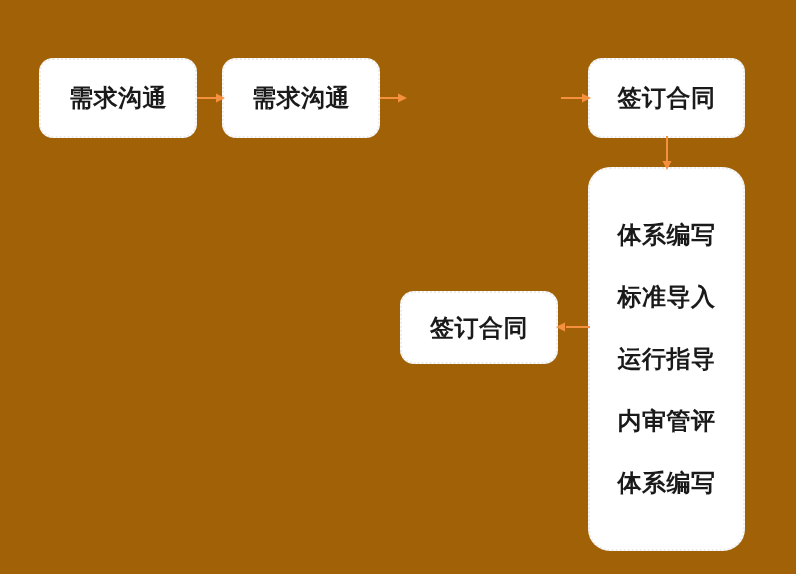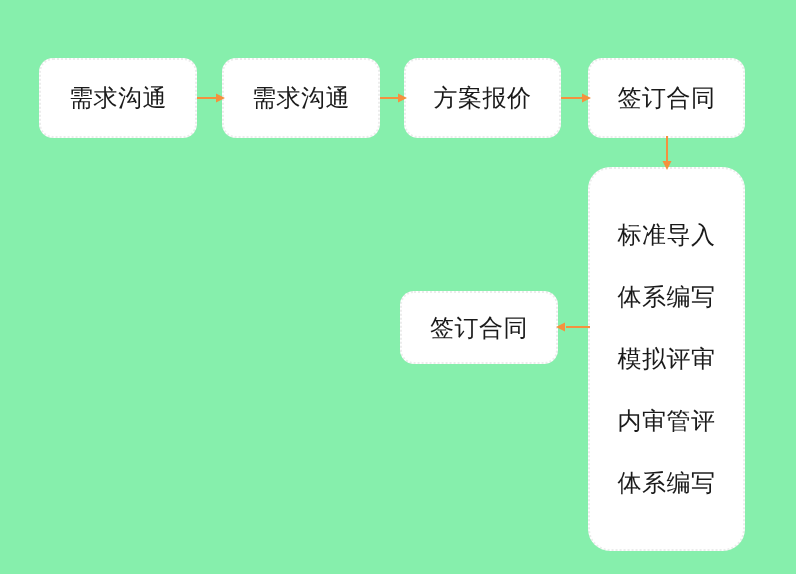--- a/index.html
+++ b/index.html
@@ -10,21 +10,22 @@
   body {
     width: 800px;
     height: 574px;
     font-family: "DejaVu Sans", "Liberation Sans", sans-serif;
     overflow: hidden;
   }
   #flow-canvas {
     position: relative;
     width: 796px;
     height: 574px;
-    background: #86efac;
+    background: #a16207;
+    font-weight: bold;
   }
   .node {
     position: absolute;
     box-sizing: border-box;
     border: 2px dotted #ececec;
     border-radius: 14px;
     background: #ffffff;
     display: flex;
     align-items: center;
     justify-content: center;
@@ -92,37 +93,34 @@
 <div id="flow-canvas">
 
   <div class="node" id="node-0">
     <span class="node-label">需求沟通</span>
   </div>
 
   <div class="node" id="node-1">
     <span class="node-label">需求沟通</span>
   </div>
 
-  <div class="node" id="node-2">
-    <span class="node-label">方案报价</span>
-  </div>
 
   <div class="node" id="node-3">
     <span class="node-label">签订合同</span>
   </div>
 
   <div class="node" id="node-after">
     <span class="node-label">签订合同</span>
   </div>
 
   <div class="node" id="node-stack">
     <div class="stack-list">
+      <span class="stack-item">体系编写</span>
       <span class="stack-item">标准导入</span>
-      <span class="stack-item">体系编写</span>
-      <span class="stack-item">模拟评审</span>
+      <span class="stack-item">运行指导</span>
       <span class="stack-item">内审管评</span>
       <span class="stack-item">体系编写</span>
     </div>
   </div>
 
   <svg class="arrow-svg" id="arrow-0-1" viewBox="0 0 28 28">
     <line x1="0" y1="14" x2="22" y2="14" stroke="#f5913e" stroke-width="2"></line>
     <path d="M28 14 L19 9.5 L19 18.5 Z" fill="#f5913e"></path>
   </svg>
 

